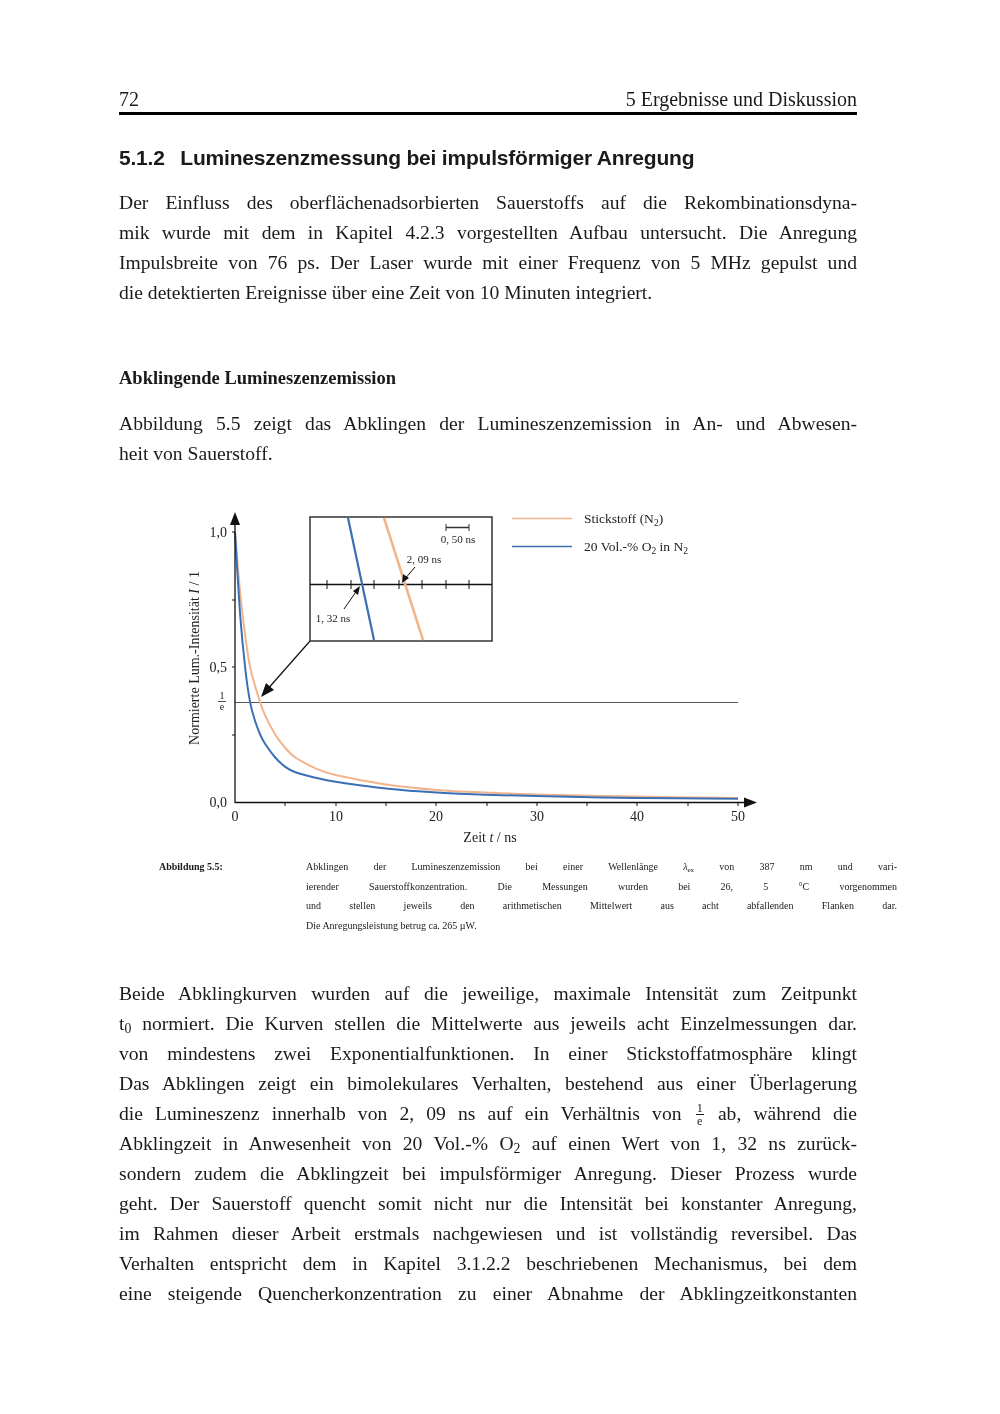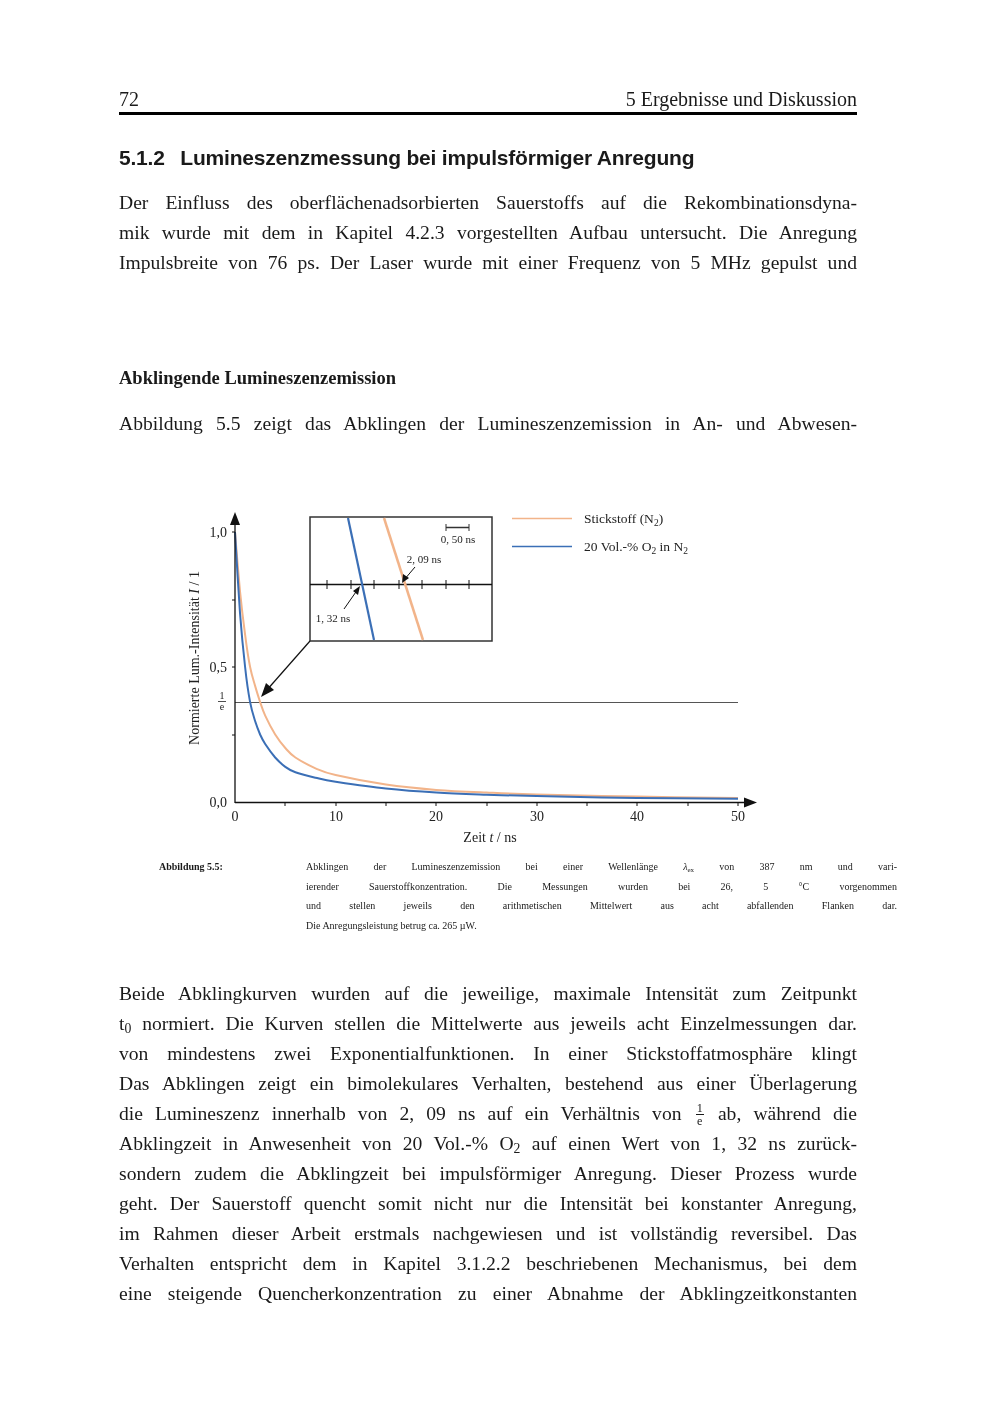--- a/index.html
+++ b/index.html
@@ -38,26 +38,28 @@
 
 <div class="abs section-title">
   <span class="num">5.1.2</span>
   <span>Lumineszenzmessung bei impulsförmiger Anregung</span>
 </div>
 
 <div class="abs para" style="top:188px;">
   <span class="line">Der Einfluss des oberflächenadsorbierten Sauerstoffs auf die Rekombinationsdyna-</span>
   <span class="line">mik wurde mit dem in Kapitel 4.2.3 vorgestellten Aufbau untersucht. Die Anregung</span>
   <span class="line">Impulsbreite von 76 ps. Der Laser wurde mit einer Frequenz von 5 MHz gepulst und</span>
+  <span class="line last">die detektierten Ereignisse über eine Zeit von 10 Minuten integriert.</span>
 </div>
 
 <div class="abs subhead">Abklingende Lumineszenzemission</div>
 
 <div class="abs para" style="top:409px;">
   <span class="line">Abbildung 5.5 zeigt das Abklingen der Lumineszenzemission in An- und Abwesen-</span>
+  <span class="line last">heit von Sauerstoff.</span>
 </div>
 
 <div class="abs figure">
   <svg width="1000" height="1414" viewBox="0 0 1000 1414" font-family="Liberation Serif, DejaVu Serif, serif">
 
     <line x1="235" y1="702.5" x2="738" y2="702.5" stroke="#555" stroke-width="1"></line>
 
     <path id="curve-n2" d="M235.0,532.0 C235.8,541.9 238.4,574.3 240.0,591.4 C241.7,608.5 243.4,622.0 245.1,634.6 C246.7,647.2 248.4,658.5 250.1,667.0 C251.8,675.5 253.4,680.0 255.1,685.9 C256.8,691.8 258.5,697.1 260.1,702.1 C261.8,707.1 262.7,710.2 265.2,715.6 C267.7,721.0 271.9,729.1 275.2,734.5 C278.6,739.9 281.9,744.2 285.3,748.0 C288.7,751.8 290.3,754.1 295.4,757.5 C300.4,760.8 308.8,765.3 315.5,768.3 C322.2,771.2 323.9,772.3 335.6,775.0 C347.3,777.7 369.1,782.0 385.9,784.5 C402.7,786.9 419.4,788.5 436.2,789.9 C453.0,791.2 469.7,791.8 486.5,792.5 C503.3,793.3 511.6,793.8 536.8,794.4 C561.9,795.1 603.9,796.0 637.4,796.6 C670.9,797.2 721.2,797.7 738.0,798.0" fill="none" stroke="#f2b48a" stroke-width="2"></path>
     <path id="curve-o2" d="M235.0,532.0 C235.8,545.5 238.4,590.5 240.0,613.0 C241.7,635.5 243.4,652.1 245.1,667.0 C246.7,681.9 248.4,693.1 250.1,702.1 C251.8,711.1 253.4,715.6 255.1,721.0 C256.8,726.4 258.5,730.7 260.1,734.5 C261.8,738.3 262.7,740.1 265.2,744.0 C267.7,747.8 271.9,753.6 275.2,757.5 C278.6,761.3 281.9,764.4 285.3,766.9 C288.7,769.4 290.3,770.5 295.4,772.3 C300.4,774.1 308.8,776.1 315.5,777.7 C322.2,779.3 323.9,780.0 335.6,781.8 C347.3,783.5 369.1,786.7 385.9,788.5 C402.7,790.3 419.4,791.5 436.2,792.5 C453.0,793.6 469.7,794.1 486.5,794.7 C503.3,795.3 511.6,795.5 536.8,796.1 C561.9,796.6 603.9,797.5 637.4,798.0 C670.9,798.4 721.2,798.6 738.0,798.8" fill="none" stroke="#3b6fb6" stroke-width="2"></path>
 

